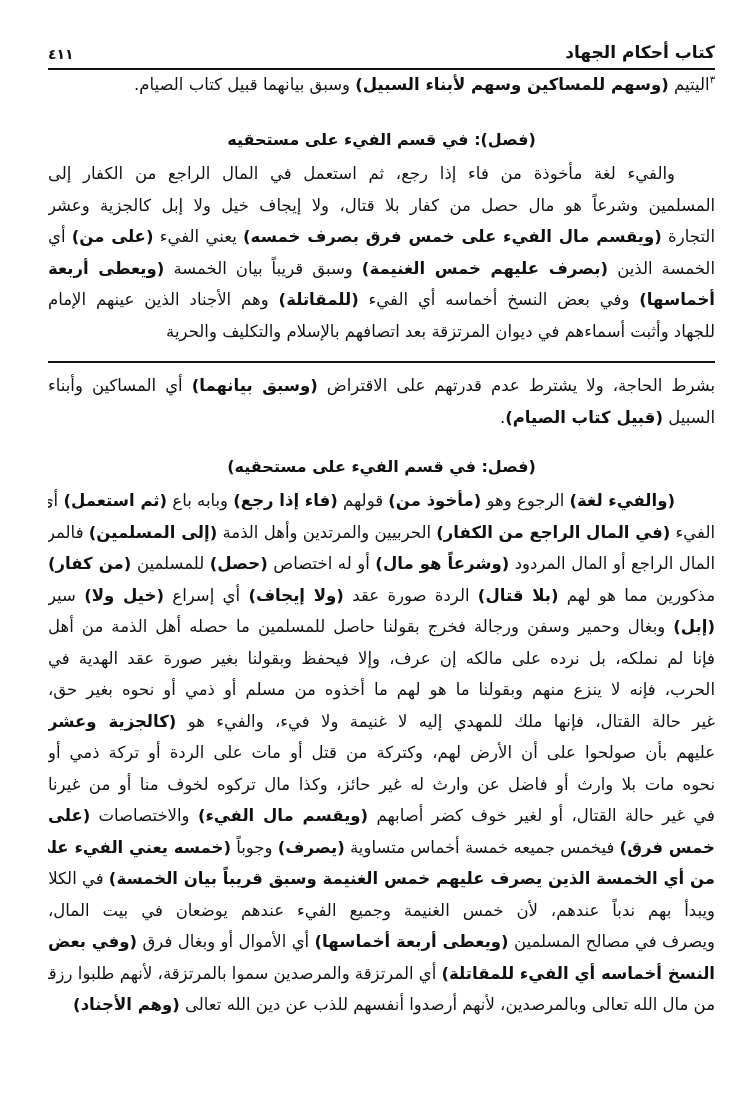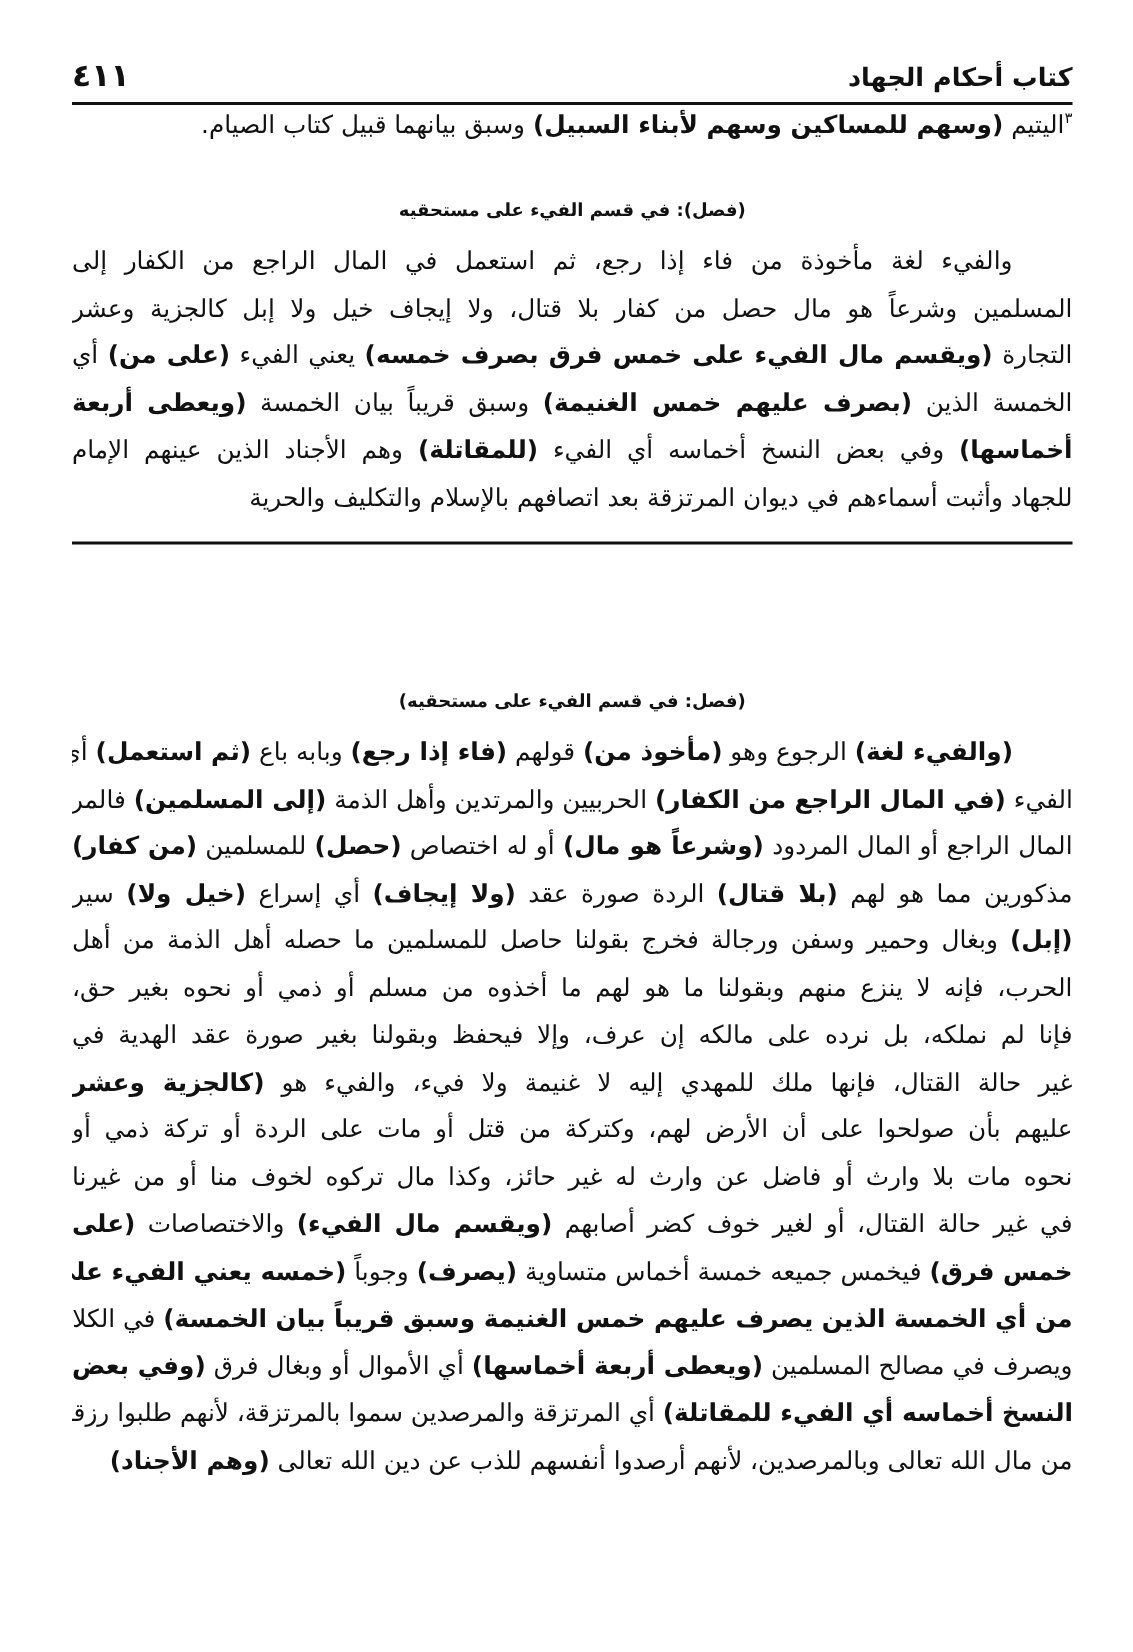--- a/index.html
+++ b/index.html
@@ -6,29 +6,29 @@
     body {
       width: 755px; height: 1101px; overflow: hidden; position: relative;
       font-family: "DejaVu Sans", sans-serif; color: #111111;
     }
     .page { position: absolute; left: 0; top: 0; width: 755px; height: 1101px; }
     .header {
       position: absolute; left: 48px; right: 40px; top: 36px; height: 26px;
       display: flex; justify-content: space-between; align-items: flex-end;
     }
     .running-title { font-size: 17px; font-weight: bold; }
-    .page-number { font-size: 21px; font-weight: bold; direction: ltr; }
+    .page-number { font-size: 14px; font-weight: bold; direction: ltr; }
     .rule { position: absolute; height: 2px; background: #111111; }
     .rule.header-rule { left: 48px; right: 40px; top: 68px; }
     .rule.footnote-rule { left: 48px; right: 40px; top: 361px; }
     .block { position: absolute; left: 48px; right: 40px; text-align: justify; text-align-last: right; }
     .line { display: block; font-size: 16.5px; line-height: 31.5px; height: 31.5px; white-space: nowrap; overflow: hidden; text-align-last: justify; }
     .line.last { text-align-last: right; }
     .line.indent { padding-right: 40px; }
-    .heading { display: block; text-align: center; font-size: 12px; font-weight: bold; line-height: 30px; }
+    .heading { display: block; text-align: center; font-size: 16px; font-weight: bold; line-height: 30px; }
     .b { font-weight: bold; }
     .sup { font-size: 10px; vertical-align: super; }
     #top-note { top: 64px; }
     #main-heading { position: absolute; left: 48px; right: 40px; top: 125px; }
     #main-body { top: 158px; }
     #sharh-top { top: 370px; }
     #sharh-heading { position: absolute; left: 48px; right: 40px; top: 452px; }
     #sharh-body { top: 485px; }
     .line span { white-space: pre; }
   </style>
@@ -53,35 +53,40 @@
       <span class="line indent"><span>والفيء لغة مأخوذة من فاء إذا رجع، ثم استعمل في المال الراجع من الكفار إلى</span></span>
       <span class="line"><span>المسلمين وشرعاً هو مال حصل من كفار بلا قتال، ولا إيجاف خيل ولا إبل كالجزية وعشر</span></span>
       <span class="line"><span>التجارة </span><span class="b">(ويقسم مال الفيء على خمس فرق بصرف خمسه)</span><span> يعني الفيء </span><span class="b">(على من)</span><span> أي</span></span>
       <span class="line"><span>الخمسة الذين </span><span class="b">(بصرف عليهم خمس الغنيمة)</span><span> وسبق قريباً بيان الخمسة </span><span class="b">(ويعطى أربعة</span></span>
       <span class="line"><span class="b">أخماسها)</span><span> وفي بعض النسخ أخماسه أي الفيء </span><span class="b">(للمقاتلة)</span><span> وهم الأجناد الذين عينهم الإمام</span></span>
       <span class="line last"><span>للجهاد وأثبت أسماءهم في ديوان المرتزقة بعد اتصافهم بالإسلام والتكليف والحرية</span></span>
     </div>
 
   <div class="rule footnote-rule"></div>
 
+  <div class="block" id="sharh-top">
+      <span class="line"><span>بشرط الحاجة، ولا يشترط عدم قدرتهم على الاقتراض </span><span class="b">(وسبق بيانهما)</span><span> أي المساكين وأبناء</span></span>
+      <span class="line last"><span>السبيل </span><span class="b">(قبيل كتاب الصيام)</span><span>.</span></span>
+    </div>
 
   <div id="sharh-heading" class="heading">(فصل: في قسم الفيء على مستحقيه)</div>
 
   <div class="block" id="sharh-body">
       <span class="line indent"><span class="b">(والفيء لغة)</span><span> الرجوع وهو </span><span class="b">(مأخوذ من)</span><span> قولهم </span><span class="b">(فاء إذا رجع)</span><span> وبابه باع </span><span class="b">(ثم استعمل)</span><span> أي</span></span>
       <span class="line"><span>الفيء </span><span class="b">(في المال الراجع من الكفار)</span><span> الحربيين والمرتدين وأهل الذمة </span><span class="b">(إلى المسلمين)</span><span> فالمراد</span></span>
       <span class="line"><span>المال الراجع أو المال المردود </span><span class="b">(وشرعاً هو مال)</span><span> أو له اختصاص </span><span class="b">(حصل)</span><span> للمسلمين </span><span class="b">(من كفار)</span></span>
       <span class="line"><span>مذكورين مما هو لهم </span><span class="b">(بلا قتال)</span><span> الردة صورة عقد </span><span class="b">(ولا إيجاف)</span><span> أي إسراع </span><span class="b">(خيل ولا)</span><span> سير</span></span>
       <span class="line"><span class="b">(إبل)</span><span> وبغال وحمير وسفن ورجالة فخرج بقولنا حاصل للمسلمين ما حصله أهل الذمة من أهل</span></span>
+      <span class="line"><span>فإنا لم نملكه، بل نرده على مالكه إن عرف، وإلا فيحفظ وبقولنا بغير صورة عقد الهدية في</span></span>
       <span class="line"><span>الحرب، فإنه لا ينزع منهم وبقولنا ما هو لهم ما أخذوه من مسلم أو ذمي أو نحوه بغير حق،</span></span>
-      <span class="line"><span>فإنا لم نملكه، بل نرده على مالكه إن عرف، وإلا فيحفظ وبقولنا بغير صورة عقد الهدية في</span></span>
       <span class="line"><span>غير حالة القتال، فإنها ملك للمهدي إليه لا غنيمة ولا فيء، والفيء هو </span><span class="b">(كالجزية وعشر</span></span>
       <span class="line"><span>عليهم بأن صولحوا على أن الأرض لهم، وكتركة من قتل أو مات على الردة أو تركة ذمي أو</span></span>
       <span class="line"><span>نحوه مات بلا وارث أو فاضل عن وارث له غير حائز، وكذا مال تركوه لخوف منا أو من غيرنا</span></span>
       <span class="line"><span>في غير حالة القتال، أو لغير خوف كضر أصابهم </span><span class="b">(ويقسم مال الفيء)</span><span> والاختصاصات </span><span class="b">(على</span></span>
       <span class="line"><span class="b">خمس فرق)</span><span> فيخمس جميعه خمسة أخماس متساوية </span><span class="b">(يصرف)</span><span> وجوباً </span><span class="b">(خمسه يعني الفيء على</span></span>
       <span class="line"><span class="b">من أي الخمسة الذين يصرف عليهم خمس الغنيمة وسبق قريباً بيان الخمسة)</span><span> في الكلام على</span></span>
+      <span class="line"><span>ويبدأ بهم ندباً عندهم، لأن خمس الغنيمة وجميع الفيء عندهم يوضعان في بيت المال،</span></span>
       <span class="line"><span>ويصرف في مصالح المسلمين </span><span class="b">(ويعطى أربعة أخماسها)</span><span> أي الأموال أو وبغال فرق </span><span class="b">(وفي بعض</span></span>
       <span class="line"><span class="b">النسخ أخماسه أي الفيء للمقاتلة)</span><span> أي المرتزقة والمرصدين سموا بالمرتزقة، لأنهم طلبوا رزقهم</span></span>
       <span class="line last"><span>من مال الله تعالى وبالمرصدين، لأنهم أرصدوا أنفسهم للذب عن دين الله تعالى </span><span class="b">(وهم الأجناد)</span></span>
     </div>
 
 </div>
 
 </body></html>

